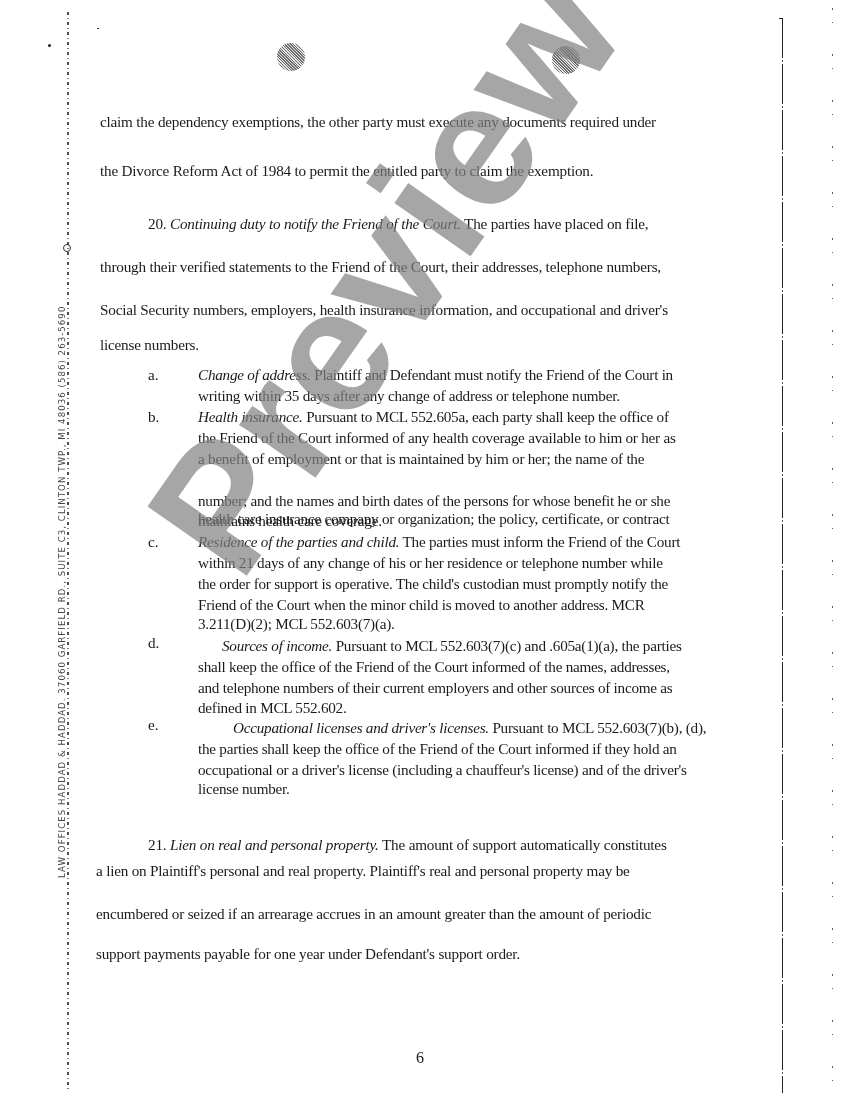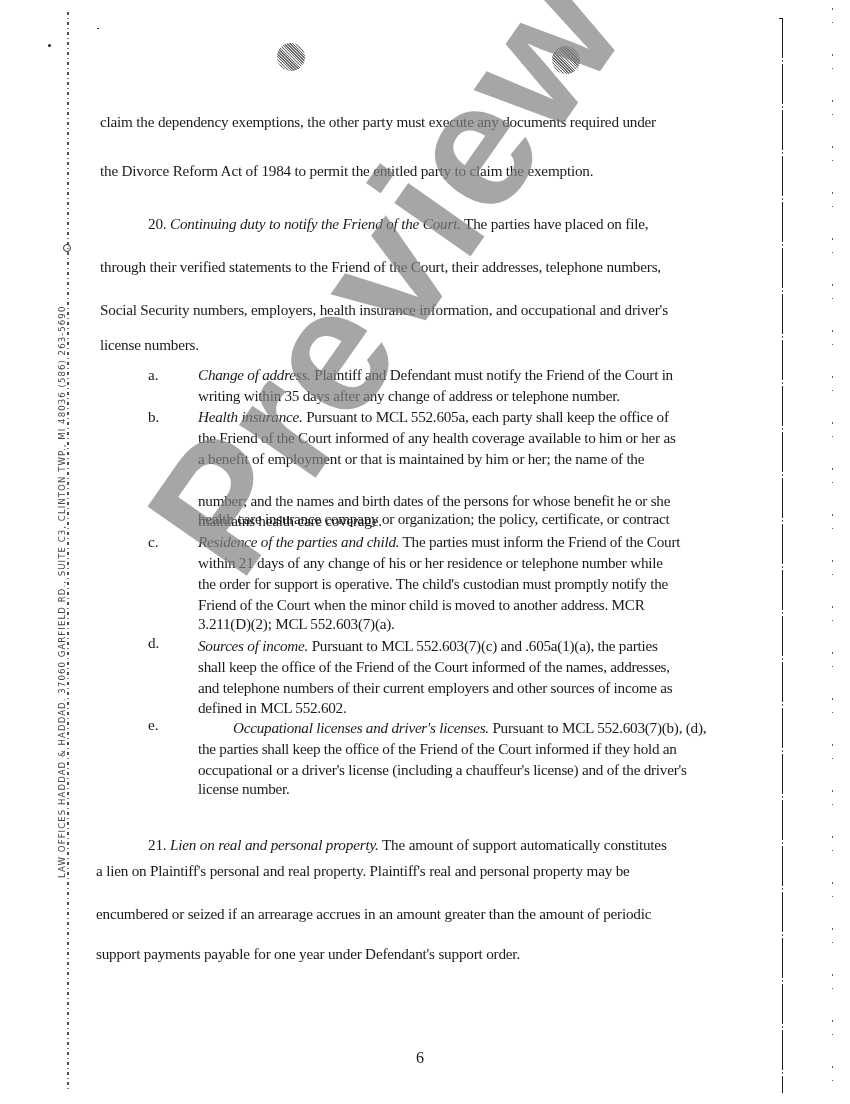--- a/index.html
+++ b/index.html
@@ -201,21 +201,21 @@
   <div class="item-line" style="top:512px;">maintains health care coverage.</div>
 
   <div class="item-letter" style="top:533px;">c.</div>
   <div class="item-line" style="top:533px;"><span class="it">Residence of the parties and child.</span><span> The parties must inform the Friend of the Court</span></div>
   <div class="item-line" style="top:554px;">within 21 days of any change of his or her residence or telephone number while</div>
   <div class="item-line" style="top:575px;">the order for support is operative. The child's custodian must promptly notify the</div>
   <div class="item-line" style="top:596px;">Friend of the Court when the minor child is moved to another address. MCR</div>
   <div class="item-line" style="top:615px;">3.211(D)(2); MCL 552.603(7)(a).</div>
 
   <div class="item-letter" style="top:634px;">d.</div>
-  <div class="item-line" style="top:637px;"><span class="it">Sources of income.</span><span> Pursuant to MCL 552.603(7)(c) and .605a(1)(a), the parties</span></div>
+  <div class="item-line" style="top:637px;margin-left:24px;"><span class="it">Sources of income.</span><span> Pursuant to MCL 552.603(7)(c) and .605a(1)(a), the parties</span></div>
   <div class="item-line" style="top:658px;">shall keep the office of the Friend of the Court informed of the names, addresses,</div>
   <div class="item-line" style="top:679px;">and telephone numbers of their current employers and other sources of income as</div>
   <div class="item-line" style="top:699px;">defined in MCL 552.602.</div>
 
   <div class="item-letter" style="top:716px;">e.</div>
   <div class="item-line" style="top:719px;margin-left:35px;"><span class="it">Occupational licenses and driver's licenses.</span><span> Pursuant to MCL 552.603(7)(b), (d),</span></div>
   <div class="item-line" style="top:740px;">the parties shall keep the office of the Friend of the Court informed if they hold an</div>
   <div class="item-line" style="top:761px;">occupational or a driver's license (including a chauffeur's license) and of the driver's</div>
   <div class="item-line" style="top:780px;">license number.</div>
 

